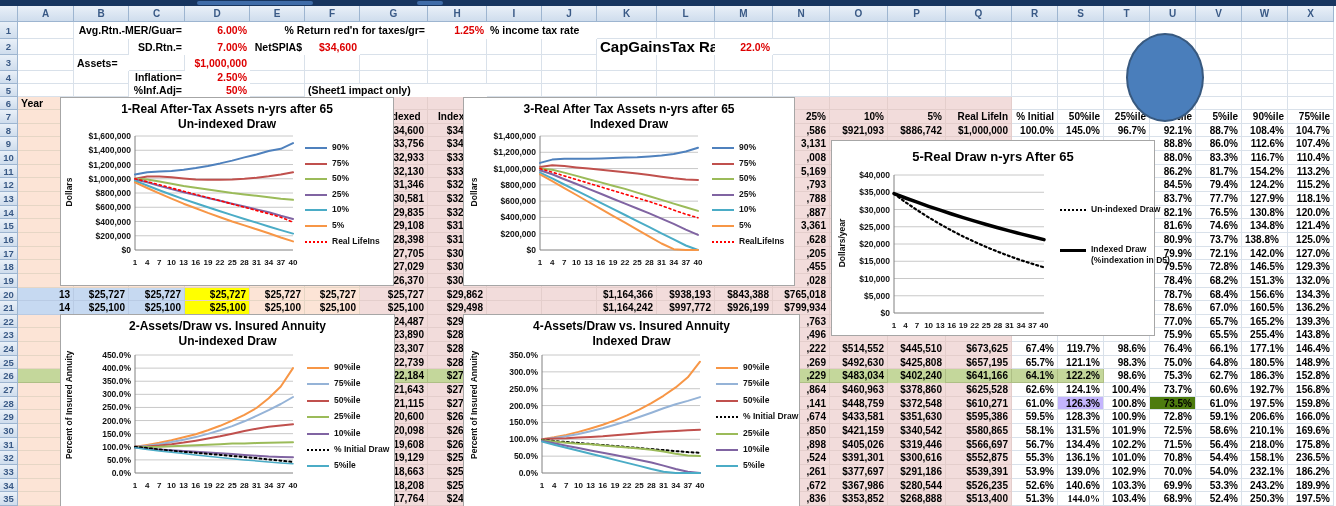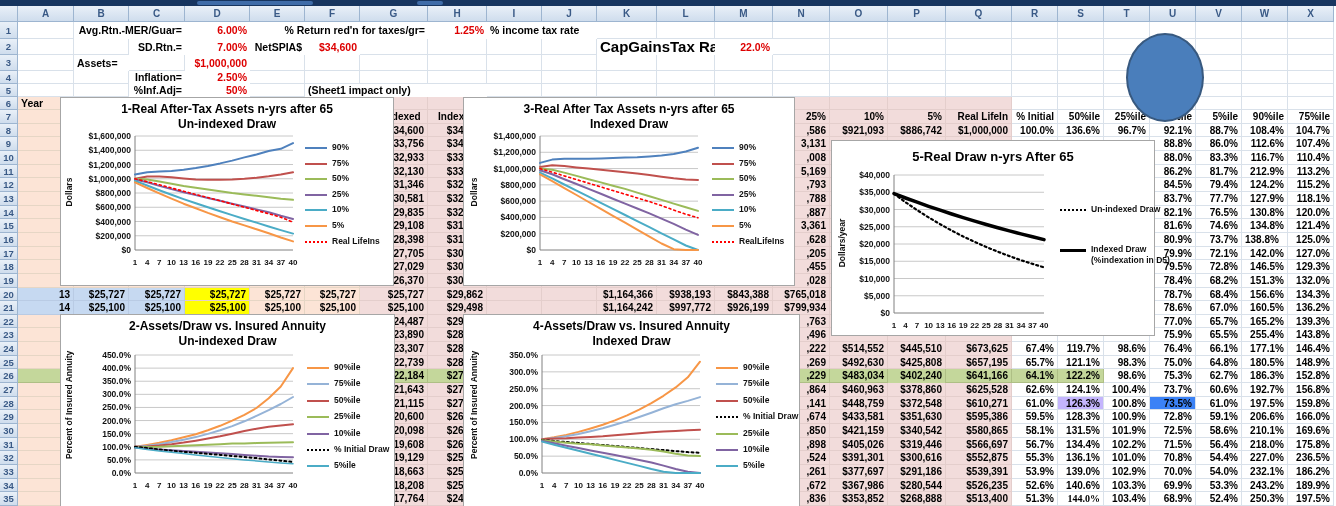--- a/index.html
+++ b/index.html
@@ -275,21 +275,21 @@
     <div class="cell" style="left: 487px; top: 123.655px; width: 55px; height: 13.655px; line-height: 13.655px; background: rgb(242, 220, 219); border-right: 1px solid rgb(228, 206, 204); border-bottom: 1px solid rgb(228, 206, 204); text-align: right;"></div>
     <div class="cell" style="left: 542px; top: 123.655px; width: 55px; height: 13.655px; line-height: 13.655px; background: rgb(242, 220, 219); border-right: 1px solid rgb(228, 206, 204); border-bottom: 1px solid rgb(228, 206, 204); text-align: right;"></div>
     <div class="cell" style="left: 597px; top: 123.655px; width: 60px; height: 13.655px; line-height: 13.655px; background: rgb(242, 220, 219); border-right: 1px solid rgb(228, 206, 204); border-bottom: 1px solid rgb(228, 206, 204); text-align: right;"></div>
     <div class="cell" style="left: 657px; top: 123.655px; width: 58px; height: 13.655px; line-height: 13.655px; background: rgb(242, 220, 219); border-right: 1px solid rgb(228, 206, 204); border-bottom: 1px solid rgb(228, 206, 204); text-align: right;"></div>
     <div class="cell" style="left: 715px; top: 123.655px; width: 58px; height: 13.655px; line-height: 13.655px; background: rgb(242, 220, 219); border-right: 1px solid rgb(228, 206, 204); border-bottom: 1px solid rgb(228, 206, 204); text-align: right;"></div>
     <div class="cell" style="left: 773px; top: 123.655px; width: 57px; height: 13.655px; line-height: 13.655px; background: rgb(242, 220, 219); border-right: 1px solid rgb(228, 206, 204); border-bottom: 1px solid rgb(228, 206, 204); text-align: right;">,586</div>
     <div class="cell" style="left: 830px; top: 123.655px; width: 58px; height: 13.655px; line-height: 13.655px; background: rgb(242, 220, 219); border-right: 1px solid rgb(228, 206, 204); border-bottom: 1px solid rgb(228, 206, 204); text-align: right;">$921,093</div>
     <div class="cell" style="left: 888px; top: 123.655px; width: 58px; height: 13.655px; line-height: 13.655px; background: rgb(242, 220, 219); border-right: 1px solid rgb(228, 206, 204); border-bottom: 1px solid rgb(228, 206, 204); text-align: right;">$886,742</div>
     <div class="cell" style="left: 946px; top: 123.655px; width: 66px; height: 13.655px; line-height: 13.655px; background: rgb(242, 220, 219); border-right: 1px solid rgb(228, 206, 204); border-bottom: 1px solid rgb(228, 206, 204); text-align: right;">$1,000,000</div>
     <div class="cell" style="left: 1012px; top: 123.655px; width: 46px; height: 13.655px; line-height: 13.655px; background: rgb(255, 255, 255); border-right: 1px solid rgb(217, 225, 234); border-bottom: 1px solid rgb(217, 225, 234); text-align: right;">100.0%</div>
-    <div class="cell" style="left: 1058px; top: 123.655px; width: 46px; height: 13.655px; line-height: 13.655px; background: rgb(255, 255, 255); border-right: 1px solid rgb(217, 225, 234); border-bottom: 1px solid rgb(217, 225, 234); text-align: right;">136.6%</div>
+    <div class="cell" style="left: 1058px; top: 123.655px; width: 46px; height: 13.655px; line-height: 13.655px; background: rgb(255, 255, 255); border-right: 1px solid rgb(217, 225, 234); border-bottom: 1px solid rgb(217, 225, 234); text-align: right;">145.0%</div>
     <div class="cell" style="left: 1104px; top: 123.655px; width: 46px; height: 13.655px; line-height: 13.655px; background: rgb(255, 255, 255); border-right: 1px solid rgb(217, 225, 234); border-bottom: 1px solid rgb(217, 225, 234); text-align: right;">96.7%</div>
     <div class="cell" style="left: 1150px; top: 123.655px; width: 46px; height: 13.655px; line-height: 13.655px; background: rgb(255, 255, 255); border-right: 1px solid rgb(217, 225, 234); border-bottom: 1px solid rgb(217, 225, 234); text-align: right;">92.1%</div>
     <div class="cell" style="left: 1196px; top: 123.655px; width: 46px; height: 13.655px; line-height: 13.655px; background: rgb(255, 255, 255); border-right: 1px solid rgb(217, 225, 234); border-bottom: 1px solid rgb(217, 225, 234); text-align: right;">88.7%</div>
     <div class="cell" style="left: 1242px; top: 123.655px; width: 46px; height: 13.655px; line-height: 13.655px; background: rgb(255, 255, 255); border-right: 1px solid rgb(217, 225, 234); border-bottom: 1px solid rgb(217, 225, 234); text-align: right;">108.4%</div>
     <div class="cell" style="left: 1288px; top: 123.655px; width: 46px; height: 13.655px; line-height: 13.655px; background: rgb(255, 255, 255); border-right: 1px solid rgb(217, 225, 234); border-bottom: 1px solid rgb(217, 225, 234); text-align: right;">104.7%</div>
     <div class="cell" style="left: 18px; top: 137.31px; width: 56px; height: 13.655px; line-height: 13.655px; background: rgb(252, 228, 214); border-right: 1px solid rgb(230, 214, 197); border-bottom: 1px solid rgb(230, 214, 197); text-align: right;"></div>
     <div class="cell" style="left: 74px; top: 137.31px; width: 55px; height: 13.655px; line-height: 13.655px; background: rgb(252, 228, 214); border-right: 1px solid rgb(230, 214, 197); border-bottom: 1px solid rgb(230, 214, 197); text-align: right;"></div>
     <div class="cell" style="left: 129px; top: 137.31px; width: 56px; height: 13.655px; line-height: 13.655px; background: rgb(252, 228, 214); border-right: 1px solid rgb(230, 214, 197); border-bottom: 1px solid rgb(230, 214, 197); text-align: right;"></div>
     <div class="cell" style="left: 185px; top: 137.31px; width: 65px; height: 13.655px; line-height: 13.655px; background: rgb(252, 228, 214); border-right: 1px solid rgb(230, 214, 197); border-bottom: 1px solid rgb(230, 214, 197); text-align: right;"></div>
     <div class="cell" style="left: 250px; top: 137.31px; width: 55px; height: 13.655px; line-height: 13.655px; background: rgb(252, 228, 214); border-right: 1px solid rgb(230, 214, 197); border-bottom: 1px solid rgb(230, 214, 197); text-align: right;"></div>
@@ -351,21 +351,21 @@
     <div class="cell" style="left: 715px; top: 164.62px; width: 58px; height: 13.655px; line-height: 13.655px; background: rgb(242, 220, 219); border-right: 1px solid rgb(228, 206, 204); border-bottom: 1px solid rgb(228, 206, 204); text-align: right;"></div>
     <div class="cell" style="left: 773px; top: 164.62px; width: 57px; height: 13.655px; line-height: 13.655px; background: rgb(242, 220, 219); border-right: 1px solid rgb(228, 206, 204); border-bottom: 1px solid rgb(228, 206, 204); text-align: right;">5,169</div>
     <div class="cell" style="left: 830px; top: 164.62px; width: 58px; height: 13.655px; line-height: 13.655px; background: rgb(242, 220, 219); border-right: 1px solid rgb(228, 206, 204); border-bottom: 1px solid rgb(228, 206, 204); text-align: right;"></div>
     <div class="cell" style="left: 888px; top: 164.62px; width: 58px; height: 13.655px; line-height: 13.655px; background: rgb(242, 220, 219); border-right: 1px solid rgb(228, 206, 204); border-bottom: 1px solid rgb(228, 206, 204); text-align: right;"></div>
     <div class="cell" style="left: 946px; top: 164.62px; width: 66px; height: 13.655px; line-height: 13.655px; background: rgb(242, 220, 219); border-right: 1px solid rgb(228, 206, 204); border-bottom: 1px solid rgb(228, 206, 204); text-align: right;"></div>
     <div class="cell" style="left: 1012px; top: 164.62px; width: 46px; height: 13.655px; line-height: 13.655px; background: rgb(255, 255, 255); border-right: 1px solid rgb(217, 225, 234); border-bottom: 1px solid rgb(217, 225, 234); text-align: right;"></div>
     <div class="cell" style="left: 1058px; top: 164.62px; width: 46px; height: 13.655px; line-height: 13.655px; background: rgb(255, 255, 255); border-right: 1px solid rgb(217, 225, 234); border-bottom: 1px solid rgb(217, 225, 234); text-align: right;"></div>
     <div class="cell" style="left: 1104px; top: 164.62px; width: 46px; height: 13.655px; line-height: 13.655px; background: rgb(255, 255, 255); border-right: 1px solid rgb(217, 225, 234); border-bottom: 1px solid rgb(217, 225, 234); text-align: right;"></div>
     <div class="cell" style="left: 1150px; top: 164.62px; width: 46px; height: 13.655px; line-height: 13.655px; background: rgb(255, 255, 255); border-right: 1px solid rgb(217, 225, 234); border-bottom: 1px solid rgb(217, 225, 234); text-align: right;">86.2%</div>
     <div class="cell" style="left: 1196px; top: 164.62px; width: 46px; height: 13.655px; line-height: 13.655px; background: rgb(255, 255, 255); border-right: 1px solid rgb(217, 225, 234); border-bottom: 1px solid rgb(217, 225, 234); text-align: right;">81.7%</div>
-    <div class="cell" style="left: 1242px; top: 164.62px; width: 46px; height: 13.655px; line-height: 13.655px; background: rgb(255, 255, 255); border-right: 1px solid rgb(217, 225, 234); border-bottom: 1px solid rgb(217, 225, 234); text-align: right;">212.9%</div>
+    <div class="cell" style="left: 1242px; top: 164.62px; width: 46px; height: 13.655px; line-height: 13.655px; background: rgb(255, 255, 255); border-right: 1px solid rgb(217, 225, 234); border-bottom: 1px solid rgb(217, 225, 234); text-align: right;">154.2%</div>
     <div class="cell" style="left: 1288px; top: 164.62px; width: 46px; height: 13.655px; line-height: 13.655px; background: rgb(255, 255, 255); border-right: 1px solid rgb(217, 225, 234); border-bottom: 1px solid rgb(217, 225, 234); text-align: right;">113.2%</div>
     <div class="cell" style="left: 18px; top: 178.275px; width: 56px; height: 13.655px; line-height: 13.655px; background: rgb(252, 228, 214); border-right: 1px solid rgb(230, 214, 197); border-bottom: 1px solid rgb(230, 214, 197); text-align: right;"></div>
     <div class="cell" style="left: 74px; top: 178.275px; width: 55px; height: 13.655px; line-height: 13.655px; background: rgb(252, 228, 214); border-right: 1px solid rgb(230, 214, 197); border-bottom: 1px solid rgb(230, 214, 197); text-align: right;"></div>
     <div class="cell" style="left: 129px; top: 178.275px; width: 56px; height: 13.655px; line-height: 13.655px; background: rgb(252, 228, 214); border-right: 1px solid rgb(230, 214, 197); border-bottom: 1px solid rgb(230, 214, 197); text-align: right;"></div>
     <div class="cell" style="left: 185px; top: 178.275px; width: 65px; height: 13.655px; line-height: 13.655px; background: rgb(252, 228, 214); border-right: 1px solid rgb(230, 214, 197); border-bottom: 1px solid rgb(230, 214, 197); text-align: right;"></div>
     <div class="cell" style="left: 250px; top: 178.275px; width: 55px; height: 13.655px; line-height: 13.655px; background: rgb(252, 228, 214); border-right: 1px solid rgb(230, 214, 197); border-bottom: 1px solid rgb(230, 214, 197); text-align: right;"></div>
     <div class="cell" style="left: 305px; top: 178.275px; width: 55px; height: 13.655px; line-height: 13.655px; background: rgb(252, 228, 214); border-right: 1px solid rgb(230, 214, 197); border-bottom: 1px solid rgb(230, 214, 197); text-align: right;"></div>
     <div class="cell" style="left: 360px; top: 178.275px; width: 68px; height: 13.655px; line-height: 13.655px; background: rgb(242, 220, 219); border-right: 1px solid rgb(228, 206, 204); border-bottom: 1px solid rgb(228, 206, 204); text-align: right;">$31,346</div>
     <div class="cell" style="left: 428px; top: 178.275px; width: 59px; height: 13.655px; line-height: 13.655px; background: rgb(242, 220, 219); border-right: 1px solid rgb(228, 206, 204); border-bottom: 1px solid rgb(228, 206, 204); text-align: right;">$32,943</div>
     <div class="cell" style="left: 487px; top: 178.275px; width: 55px; height: 13.655px; line-height: 13.655px; background: rgb(242, 220, 219); border-right: 1px solid rgb(228, 206, 204); border-bottom: 1px solid rgb(228, 206, 204); text-align: right;"></div>
@@ -757,21 +757,21 @@
     <div class="cell" style="left: 597px; top: 396.755px; width: 60px; height: 13.655px; line-height: 13.655px; background: rgb(242, 220, 219); border-right: 1px solid rgb(228, 206, 204); border-bottom: 1px solid rgb(228, 206, 204); text-align: right;"></div>
     <div class="cell" style="left: 657px; top: 396.755px; width: 58px; height: 13.655px; line-height: 13.655px; background: rgb(242, 220, 219); border-right: 1px solid rgb(228, 206, 204); border-bottom: 1px solid rgb(228, 206, 204); text-align: right;"></div>
     <div class="cell" style="left: 715px; top: 396.755px; width: 58px; height: 13.655px; line-height: 13.655px; background: rgb(242, 220, 219); border-right: 1px solid rgb(228, 206, 204); border-bottom: 1px solid rgb(228, 206, 204); text-align: right;"></div>
     <div class="cell" style="left: 773px; top: 396.755px; width: 57px; height: 13.655px; line-height: 13.655px; background: rgb(242, 220, 219); border-right: 1px solid rgb(228, 206, 204); border-bottom: 1px solid rgb(228, 206, 204); text-align: right;">,141</div>
     <div class="cell" style="left: 830px; top: 396.755px; width: 58px; height: 13.655px; line-height: 13.655px; background: rgb(242, 220, 219); border-right: 1px solid rgb(228, 206, 204); border-bottom: 1px solid rgb(228, 206, 204); text-align: right;">$448,759</div>
     <div class="cell" style="left: 888px; top: 396.755px; width: 58px; height: 13.655px; line-height: 13.655px; background: rgb(242, 220, 219); border-right: 1px solid rgb(228, 206, 204); border-bottom: 1px solid rgb(228, 206, 204); text-align: right;">$372,548</div>
     <div class="cell" style="left: 946px; top: 396.755px; width: 66px; height: 13.655px; line-height: 13.655px; background: rgb(242, 220, 219); border-right: 1px solid rgb(228, 206, 204); border-bottom: 1px solid rgb(228, 206, 204); text-align: right;">$610,271</div>
     <div class="cell" style="left: 1012px; top: 396.755px; width: 46px; height: 13.655px; line-height: 13.655px; background: rgb(255, 255, 255); border-right: 1px solid rgb(217, 225, 234); border-bottom: 1px solid rgb(217, 225, 234); text-align: right;">61.0%</div>
     <div class="cell" style="left: 1058px; top: 396.755px; width: 46px; height: 13.655px; line-height: 13.655px; background: #c4b5fd; border-right: 1px solid rgb(217, 225, 234); border-bottom: 1px solid rgb(217, 225, 234); text-align: right;">126.3%</div>
     <div class="cell" style="left: 1104px; top: 396.755px; width: 46px; height: 13.655px; line-height: 13.655px; background: rgb(255, 255, 255); border-right: 1px solid rgb(217, 225, 234); border-bottom: 1px solid rgb(217, 225, 234); text-align: right;">100.8%</div>
-    <div class="cell" style="left: 1150px; top: 396.755px; width: 46px; height: 13.655px; line-height: 13.655px; background: #3b82f6; border-right: 1px solid rgb(217, 225, 234); border-bottom: 1px solid rgb(217, 225, 234); text-align: right;">73.5%</div>
+    <div class="cell" style="left: 1150px; top: 396.755px; width: 46px; height: 13.655px; line-height: 13.655px; background: #4d7c0f; border-right: 1px solid rgb(217, 225, 234); border-bottom: 1px solid rgb(217, 225, 234); text-align: right;">73.5%</div>
     <div class="cell" style="left: 1196px; top: 396.755px; width: 46px; height: 13.655px; line-height: 13.655px; background: rgb(255, 255, 255); border-right: 1px solid rgb(217, 225, 234); border-bottom: 1px solid rgb(217, 225, 234); text-align: right;">61.0%</div>
     <div class="cell" style="left: 1242px; top: 396.755px; width: 46px; height: 13.655px; line-height: 13.655px; background: rgb(255, 255, 255); border-right: 1px solid rgb(217, 225, 234); border-bottom: 1px solid rgb(217, 225, 234); text-align: right;">197.5%</div>
     <div class="cell" style="left: 1288px; top: 396.755px; width: 46px; height: 13.655px; line-height: 13.655px; background: rgb(255, 255, 255); border-right: 1px solid rgb(217, 225, 234); border-bottom: 1px solid rgb(217, 225, 234); text-align: right;">159.8%</div>
     <div class="cell" style="left: 18px; top: 410.41px; width: 56px; height: 13.655px; line-height: 13.655px; background: rgb(252, 228, 214); border-right: 1px solid rgb(230, 214, 197); border-bottom: 1px solid rgb(230, 214, 197); text-align: right;"></div>
     <div class="cell" style="left: 74px; top: 410.41px; width: 55px; height: 13.655px; line-height: 13.655px; background: rgb(252, 228, 214); border-right: 1px solid rgb(230, 214, 197); border-bottom: 1px solid rgb(230, 214, 197); text-align: right;"></div>
     <div class="cell" style="left: 129px; top: 410.41px; width: 56px; height: 13.655px; line-height: 13.655px; background: rgb(252, 228, 214); border-right: 1px solid rgb(230, 214, 197); border-bottom: 1px solid rgb(230, 214, 197); text-align: right;"></div>
     <div class="cell" style="left: 185px; top: 410.41px; width: 65px; height: 13.655px; line-height: 13.655px; background: rgb(252, 228, 214); border-right: 1px solid rgb(230, 214, 197); border-bottom: 1px solid rgb(230, 214, 197); text-align: right;"></div>
     <div class="cell" style="left: 250px; top: 410.41px; width: 55px; height: 13.655px; line-height: 13.655px; background: rgb(252, 228, 214); border-right: 1px solid rgb(230, 214, 197); border-bottom: 1px solid rgb(230, 214, 197); text-align: right;"></div>
     <div class="cell" style="left: 305px; top: 410.41px; width: 55px; height: 13.655px; line-height: 13.655px; background: rgb(252, 228, 214); border-right: 1px solid rgb(230, 214, 197); border-bottom: 1px solid rgb(230, 214, 197); text-align: right;"></div>
     <div class="cell" style="left: 360px; top: 410.41px; width: 68px; height: 13.655px; line-height: 13.655px; background: rgb(242, 220, 219); border-right: 1px solid rgb(228, 206, 204); border-bottom: 1px solid rgb(228, 206, 204); text-align: right;">$20,600</div>
@@ -855,21 +855,21 @@
     <div class="cell" style="left: 715px; top: 451.375px; width: 58px; height: 13.655px; line-height: 13.655px; background: rgb(242, 220, 219); border-right: 1px solid rgb(228, 206, 204); border-bottom: 1px solid rgb(228, 206, 204); text-align: right;"></div>
     <div class="cell" style="left: 773px; top: 451.375px; width: 57px; height: 13.655px; line-height: 13.655px; background: rgb(242, 220, 219); border-right: 1px solid rgb(228, 206, 204); border-bottom: 1px solid rgb(228, 206, 204); text-align: right;">,524</div>
     <div class="cell" style="left: 830px; top: 451.375px; width: 58px; height: 13.655px; line-height: 13.655px; background: rgb(242, 220, 219); border-right: 1px solid rgb(228, 206, 204); border-bottom: 1px solid rgb(228, 206, 204); text-align: right;">$391,301</div>
     <div class="cell" style="left: 888px; top: 451.375px; width: 58px; height: 13.655px; line-height: 13.655px; background: rgb(242, 220, 219); border-right: 1px solid rgb(228, 206, 204); border-bottom: 1px solid rgb(228, 206, 204); text-align: right;">$300,616</div>
     <div class="cell" style="left: 946px; top: 451.375px; width: 66px; height: 13.655px; line-height: 13.655px; background: rgb(242, 220, 219); border-right: 1px solid rgb(228, 206, 204); border-bottom: 1px solid rgb(228, 206, 204); text-align: right;">$552,875</div>
     <div class="cell" style="left: 1012px; top: 451.375px; width: 46px; height: 13.655px; line-height: 13.655px; background: rgb(255, 255, 255); border-right: 1px solid rgb(217, 225, 234); border-bottom: 1px solid rgb(217, 225, 234); text-align: right;">55.3%</div>
     <div class="cell" style="left: 1058px; top: 451.375px; width: 46px; height: 13.655px; line-height: 13.655px; background: rgb(255, 255, 255); border-right: 1px solid rgb(217, 225, 234); border-bottom: 1px solid rgb(217, 225, 234); text-align: right;">136.1%</div>
     <div class="cell" style="left: 1104px; top: 451.375px; width: 46px; height: 13.655px; line-height: 13.655px; background: rgb(255, 255, 255); border-right: 1px solid rgb(217, 225, 234); border-bottom: 1px solid rgb(217, 225, 234); text-align: right;">101.0%</div>
     <div class="cell" style="left: 1150px; top: 451.375px; width: 46px; height: 13.655px; line-height: 13.655px; background: rgb(255, 255, 255); border-right: 1px solid rgb(217, 225, 234); border-bottom: 1px solid rgb(217, 225, 234); text-align: right;">70.8%</div>
     <div class="cell" style="left: 1196px; top: 451.375px; width: 46px; height: 13.655px; line-height: 13.655px; background: rgb(255, 255, 255); border-right: 1px solid rgb(217, 225, 234); border-bottom: 1px solid rgb(217, 225, 234); text-align: right;">54.4%</div>
-    <div class="cell" style="left: 1242px; top: 451.375px; width: 46px; height: 13.655px; line-height: 13.655px; background: rgb(255, 255, 255); border-right: 1px solid rgb(217, 225, 234); border-bottom: 1px solid rgb(217, 225, 234); text-align: right;">227.0%</div>
+    <div class="cell" style="left: 1242px; top: 451.375px; width: 46px; height: 13.655px; line-height: 13.655px; background: rgb(255, 255, 255); border-right: 1px solid rgb(217, 225, 234); border-bottom: 1px solid rgb(217, 225, 234); text-align: right;">158.1%</div>
     <div class="cell" style="left: 1288px; top: 451.375px; width: 46px; height: 13.655px; line-height: 13.655px; background: rgb(255, 255, 255); border-right: 1px solid rgb(217, 225, 234); border-bottom: 1px solid rgb(217, 225, 234); text-align: right;">236.5%</div>
     <div class="cell" style="left: 18px; top: 465.03px; width: 56px; height: 13.655px; line-height: 13.655px; background: rgb(252, 228, 214); border-right: 1px solid rgb(230, 214, 197); border-bottom: 1px solid rgb(230, 214, 197); text-align: right;"></div>
     <div class="cell" style="left: 74px; top: 465.03px; width: 55px; height: 13.655px; line-height: 13.655px; background: rgb(252, 228, 214); border-right: 1px solid rgb(230, 214, 197); border-bottom: 1px solid rgb(230, 214, 197); text-align: right;"></div>
     <div class="cell" style="left: 129px; top: 465.03px; width: 56px; height: 13.655px; line-height: 13.655px; background: rgb(252, 228, 214); border-right: 1px solid rgb(230, 214, 197); border-bottom: 1px solid rgb(230, 214, 197); text-align: right;"></div>
     <div class="cell" style="left: 185px; top: 465.03px; width: 65px; height: 13.655px; line-height: 13.655px; background: rgb(252, 228, 214); border-right: 1px solid rgb(230, 214, 197); border-bottom: 1px solid rgb(230, 214, 197); text-align: right;"></div>
     <div class="cell" style="left: 250px; top: 465.03px; width: 55px; height: 13.655px; line-height: 13.655px; background: rgb(252, 228, 214); border-right: 1px solid rgb(230, 214, 197); border-bottom: 1px solid rgb(230, 214, 197); text-align: right;"></div>
     <div class="cell" style="left: 305px; top: 465.03px; width: 55px; height: 13.655px; line-height: 13.655px; background: rgb(252, 228, 214); border-right: 1px solid rgb(230, 214, 197); border-bottom: 1px solid rgb(230, 214, 197); text-align: right;"></div>
     <div class="cell" style="left: 360px; top: 465.03px; width: 68px; height: 13.655px; line-height: 13.655px; background: rgb(242, 220, 219); border-right: 1px solid rgb(228, 206, 204); border-bottom: 1px solid rgb(228, 206, 204); text-align: right;">$18,663</div>
     <div class="cell" style="left: 428px; top: 465.03px; width: 59px; height: 13.655px; line-height: 13.655px; background: rgb(242, 220, 219); border-right: 1px solid rgb(228, 206, 204); border-bottom: 1px solid rgb(228, 206, 204); text-align: right;">$25,442</div>
     <div class="cell" style="left: 487px; top: 465.03px; width: 55px; height: 13.655px; line-height: 13.655px; background: rgb(242, 220, 219); border-right: 1px solid rgb(228, 206, 204); border-bottom: 1px solid rgb(228, 206, 204); text-align: right;"></div>

